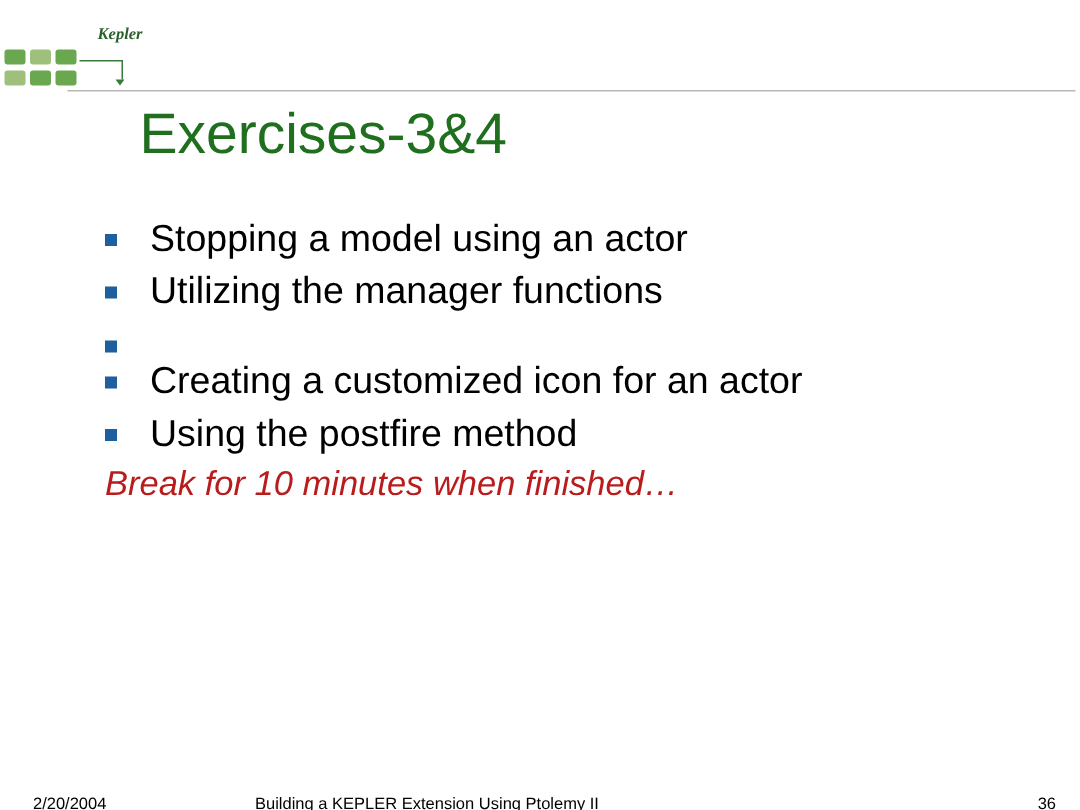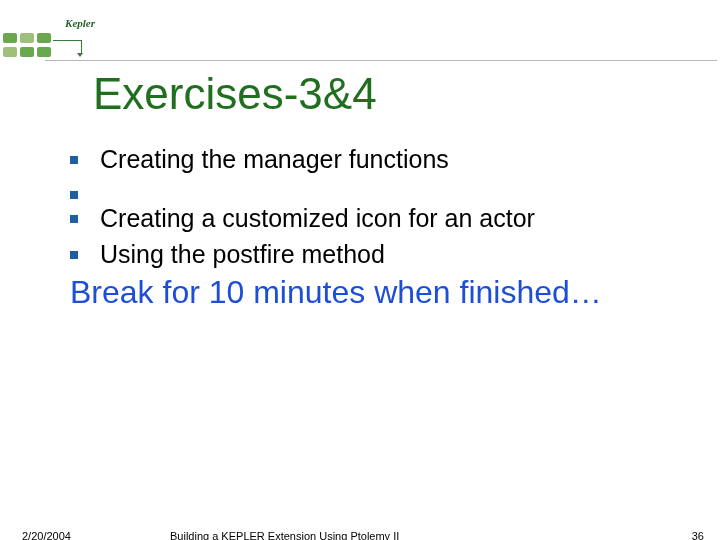--- a/index.html
+++ b/index.html
@@ -71,21 +71,21 @@
     position: absolute;
     top: 46px;
     left: 45px;
     right: 3px;
     border-top: 1px solid #b7b7b7;
   }
   .slide-title {
     position: absolute;
     top: 55px;
     left: 93px;
-    font-size: 44px;
+    font-size: 38px;
     color: #1f6f1f;
     font-family: Verdana, Arial, sans-serif;
     font-weight: 400;
     text-align: right;
   }
   .body {
     position: absolute;
     top: 130px;
     left: 70px;
     right: 30px;
@@ -102,22 +102,23 @@
     margin-top: 12px;
     margin-right: 22px;
     flex-shrink: 0;
   }
   .bullet-text {
     font-size: 25px;
     color: #000;
     line-height: 1.25;
   }
   .break-line {
-    font-size: 32px;
-    color: #1d4ed8;
+    font-size: 23px;
+    font-style: italic;
+    color: #b91c1c;
     margin-top: 4px;
     margin-left: 0;
   }
   .footer {
     position: absolute;
     bottom: 12px;
     left: 0;
     right: 0;
     height: 20px;
     font-size: 11px;
@@ -155,21 +156,25 @@
     <div class="connector"></div>
   </div>
 
   <div class="title-rule"></div>
 
   <div class="slide-title">Exercises-3&amp;4</div>
 
   <div class="body">
     <div class="bullet-line">
       <div class="bullet-mark"></div>
-      <div class="bullet-text">Creating the manager functions</div>
+      <div class="bullet-text">Stopping a model using an actor</div>
+    </div>
+    <div class="bullet-line">
+      <div class="bullet-mark"></div>
+      <div class="bullet-text">Utilizing the manager functions</div>
     </div>
     <div class="bullet-line">
       <div class="bullet-mark"></div>
     </div>
     <div class="bullet-line">
       <div class="bullet-mark"></div>
       <div class="bullet-text">Creating a customized icon for an actor</div>
     </div>
     <div class="bullet-line">
       <div class="bullet-mark"></div>

